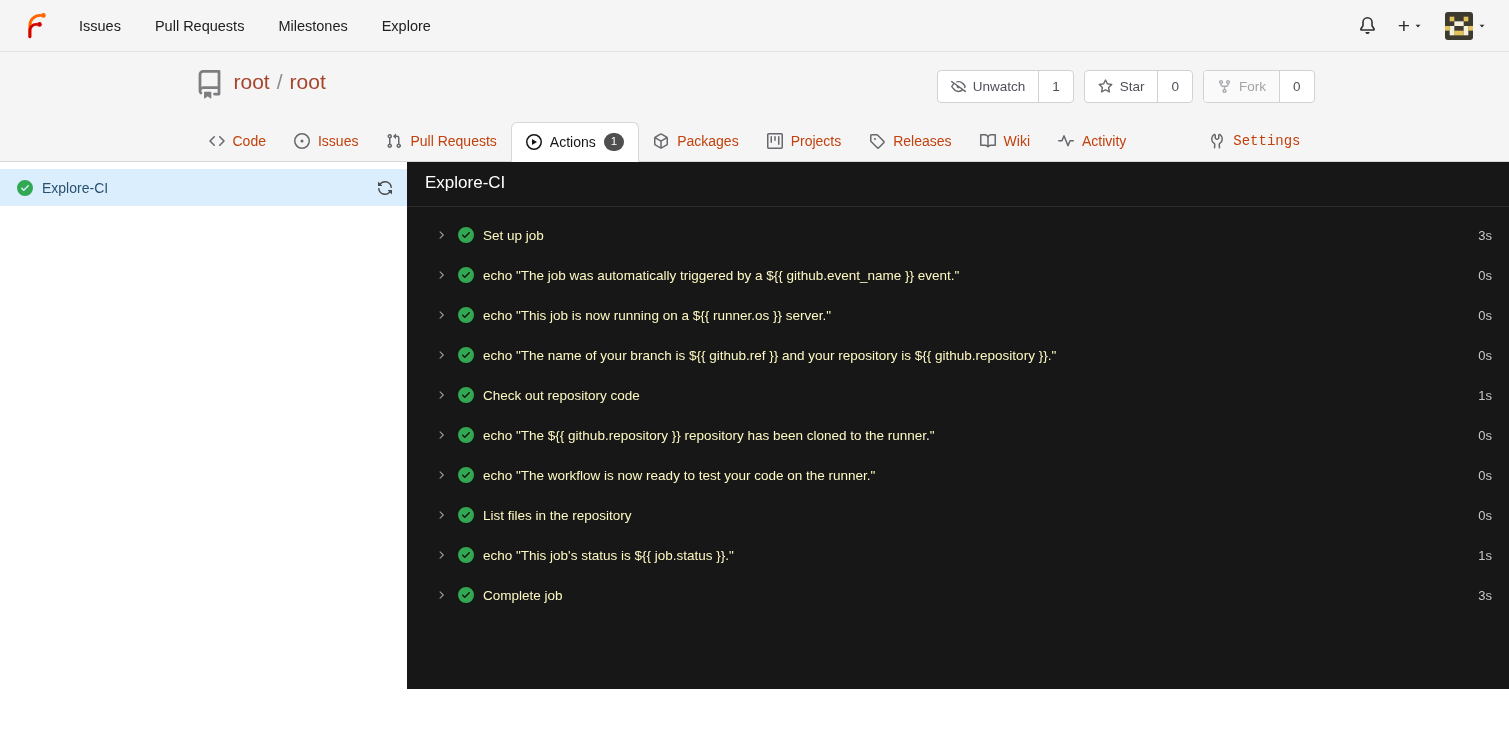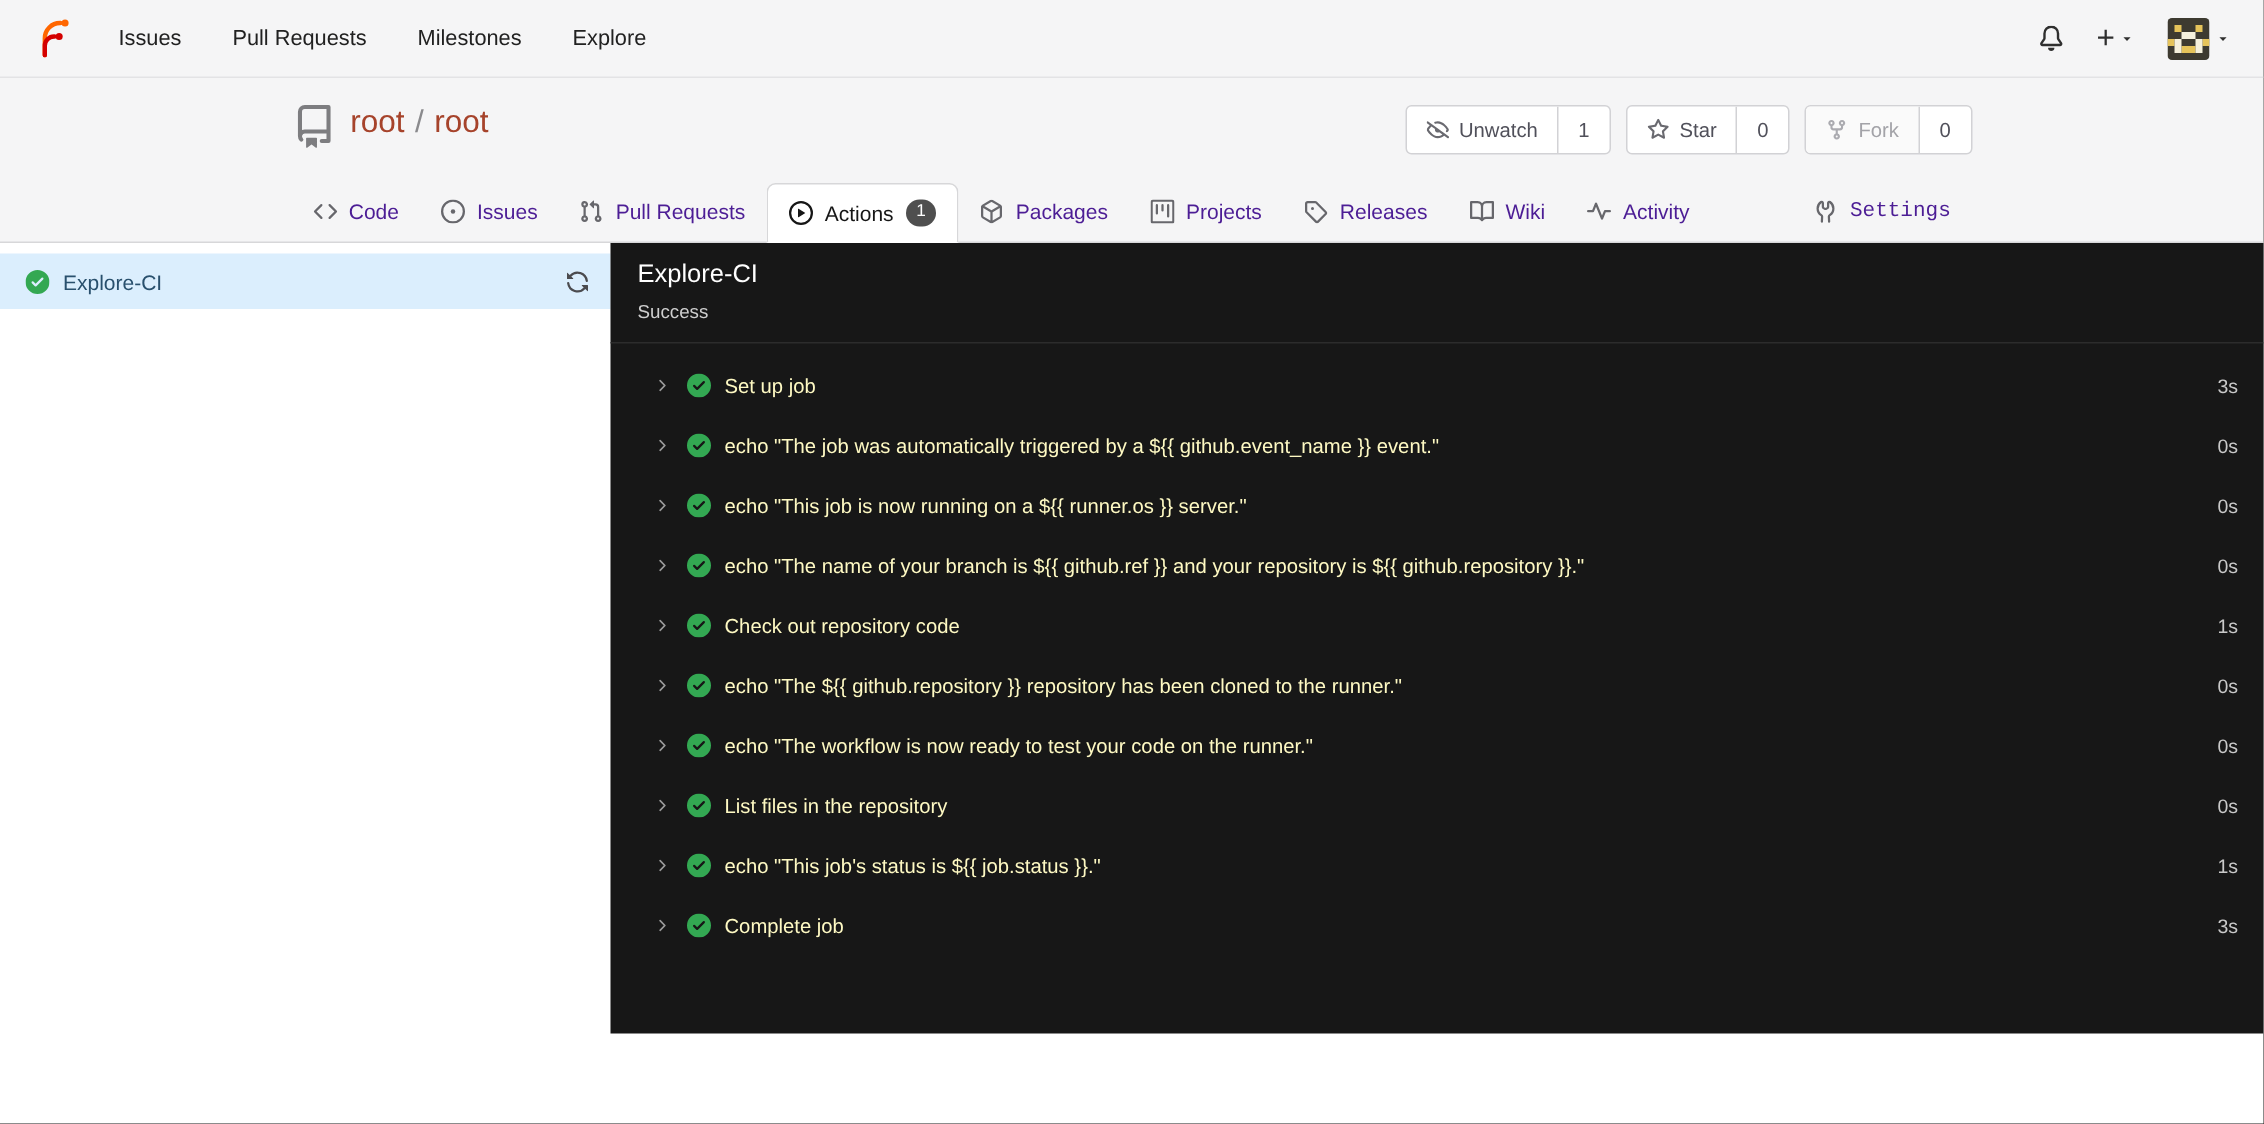--- a/index.html
+++ b/index.html
@@ -71,21 +71,21 @@
   .btn-group.disabled .btn-main { color: #a3a3a8; background: #fafafa; }
   .btn-group.disabled .btn-main .ic { color: #ababb0; }
 
   
   .tabs { display: flex; align-items: flex-end; margin-top: 14px; height: 41px; }
   .tab {
     display: flex; align-items: center; gap: 8px;
     padding: 0 14px;
     height: 40px;
     font-size: 14px;
-    color: #4c1d95;
+    color: #c2410c;
     cursor: pointer;
     text-decoration: none;
   }
   .tab .ic { width: 16px; height: 16px; color: #67676c; }
   .tab.active {
     background: #fff;
     border: 1px solid #d7d7d9;
     border-bottom: 1px solid #fff;
     border-radius: 6px 6px 0 0;
     margin-bottom: -1px;
@@ -364,21 +364,20 @@
         <span class="job-name">Explore-CI</span>
         <svg class="ic job-refresh">
             <use href="#i-sync"></use>
           </svg>
       </div>
     </aside>
 
     <section class="run-panel">
       <div class="panel-header">
         <div class="panel-title">Explore-CI</div>
-        <div class="panel-status">Success</div>
       </div>
       <div class="steps">
         <div class="step-row">
           <svg class="ic step-chev">
               <use href="#i-chevron"></use>
             </svg>
           <svg class="ic step-check">
               <use href="#i-check"></use>
             </svg>
           <span class="step-name">Set up job</span>

